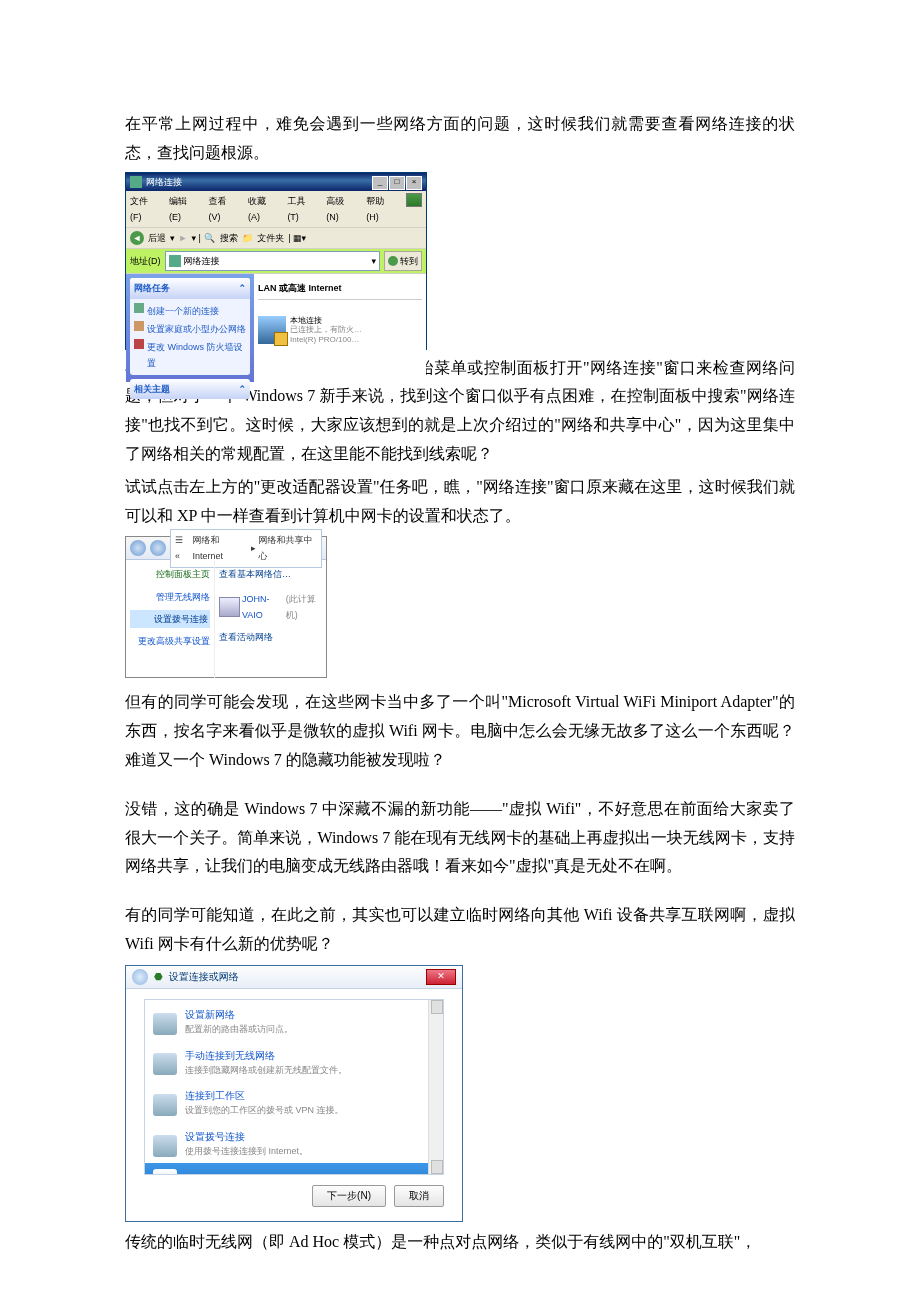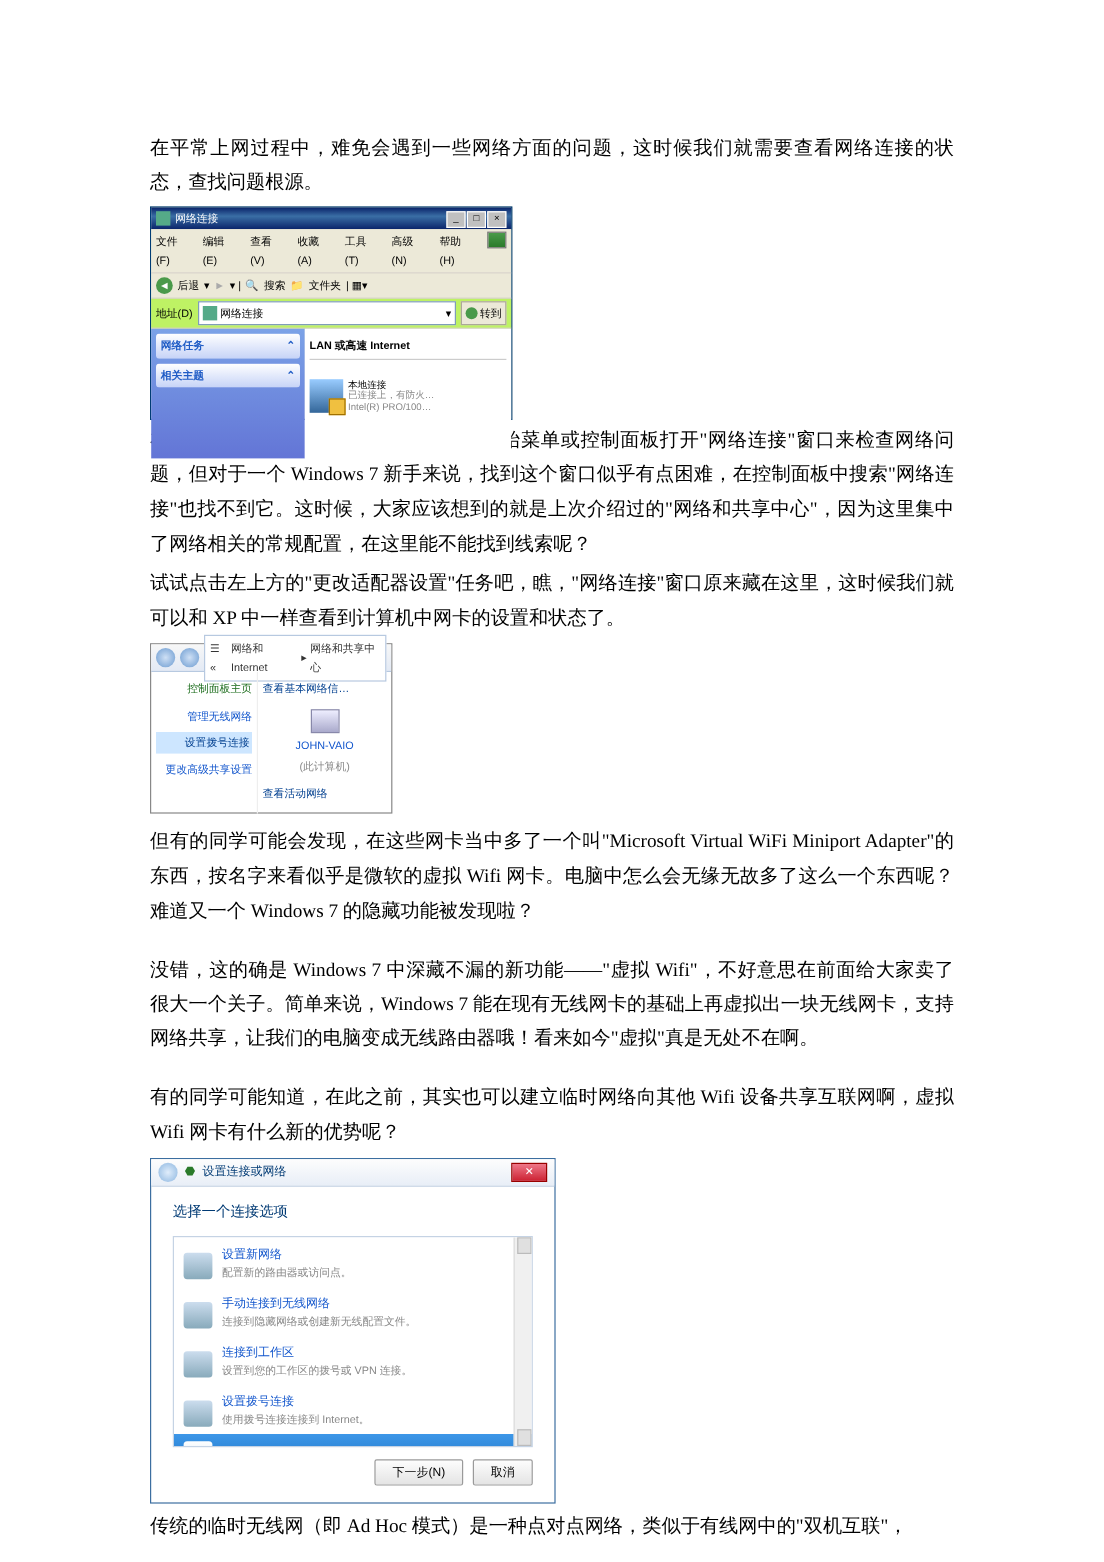--- a/index.html
+++ b/index.html
@@ -121,21 +121,21 @@
   .fig2 .nav{height:22px;background:linear-gradient(#f7f7f7,#e3eaf5);display:flex;align-items:center;gap:4px;padding:0 4px;border-bottom:1px solid #b7c9e0;}
   .fig2 .nav .arr{width:16px;height:16px;border-radius:50%;background:radial-gradient(#cfe0f5,#6a9ad0);}
   .fig2 .nav .bc{flex:1;background:#fff;border:1px solid #b7c9e0;padding:2px 4px;display:flex;align-items:center;gap:3px;color:#333;}
   .fig2 .bod{display:flex;height:calc(100% - 22px);}
   .fig2 .left{width:80px;padding:6px 4px;text-align:right;}
   .fig2 .left .tl{color:#1a6b1a;margin-bottom:6px;}
   .fig2 .left .lk{color:#15c;margin:5px 0;}
   .fig2 .left .lk.hl{background:#cde6ff;color:#003f8f;padding:1px 2px;}
   .fig2 .right{flex:1;padding:6px 4px;border-left:1px solid #eee;}
   .fig2 .right .hd{color:#003f8f;font-weight:normal;margin-bottom:8px;}
-  .fig2 .right .pc{display:flex;flex-direction:column;align-items:center;gap:2px;color:#15c;}
+  .fig2 .right .pc{display:flex;flex-direction:row;align-items:center;gap:2px;color:#15c;}
   .fig2 .right .pcicon{width:22px;height:18px;background:linear-gradient(#eef,#aac);border:1px solid #88a;}
 
   
   .fig3 {
     width: 336px;
     border:1px solid #3c6ea0;
     background:#fff;
     font-family:"Microsoft YaHei", Tahoma, sans-serif;
     font-size:10px;
     margin:6px 0 6px 0;
@@ -212,20 +212,34 @@
           <span>转到</span>
         </span>
     </div>
     <div class="body">
       <div class="side">
         <div class="panel">
           <div class="hd">
               <span>网络任务</span>
               <span>⌃</span>
             </div>
+          <div class="bd">
+            <div>
+                <span class="ico"></span>
+                <span>创建一个新的连接</span>
+              </div>
+            <div>
+                <span class="ico" style="background:#c96;"></span>
+                <span>设置家庭或小型办公网络</span>
+              </div>
+            <div>
+                <span class="ico" style="background:#b44;"></span>
+                <span>更改 Windows 防火墙设置</span>
+              </div>
+          </div>
         </div>
         <div class="panel">
           <div class="hd">
               <span>相关主题</span>
               <span>⌃</span>
             </div>
         </div>
       </div>
       <div class="main">
         <div class="grouphdr">LAN 或高速 Internet</div>
@@ -279,21 +293,20 @@
   <p class="para spaced">有的同学可能知道，在此之前，其实也可以建立临时网络向其他 Wifi 设备共享互联网啊，虚拟 Wifi 网卡有什么新的优势呢？</p>
 
   <div class="fig3">
     <div class="tb">
       <span class="arr"></span>
       <span style="color:#2a7a2a;">⬣</span>
       <span class="ttl">设置连接或网络</span>
       <span class="x">✕</span>
     </div>
     <div class="inner">
-      <div class="prompt">选择一个连接选项</div>
       <div class="listbox">
         <div class="opt">
           <div class="oi"></div>
           <div class="ot">
               <div class="t1">设置新网络</div>
               <div class="t2">配置新的路由器或访问点。</div>
             </div>
         </div>
         <div class="opt">
           <div class="oi"></div>

